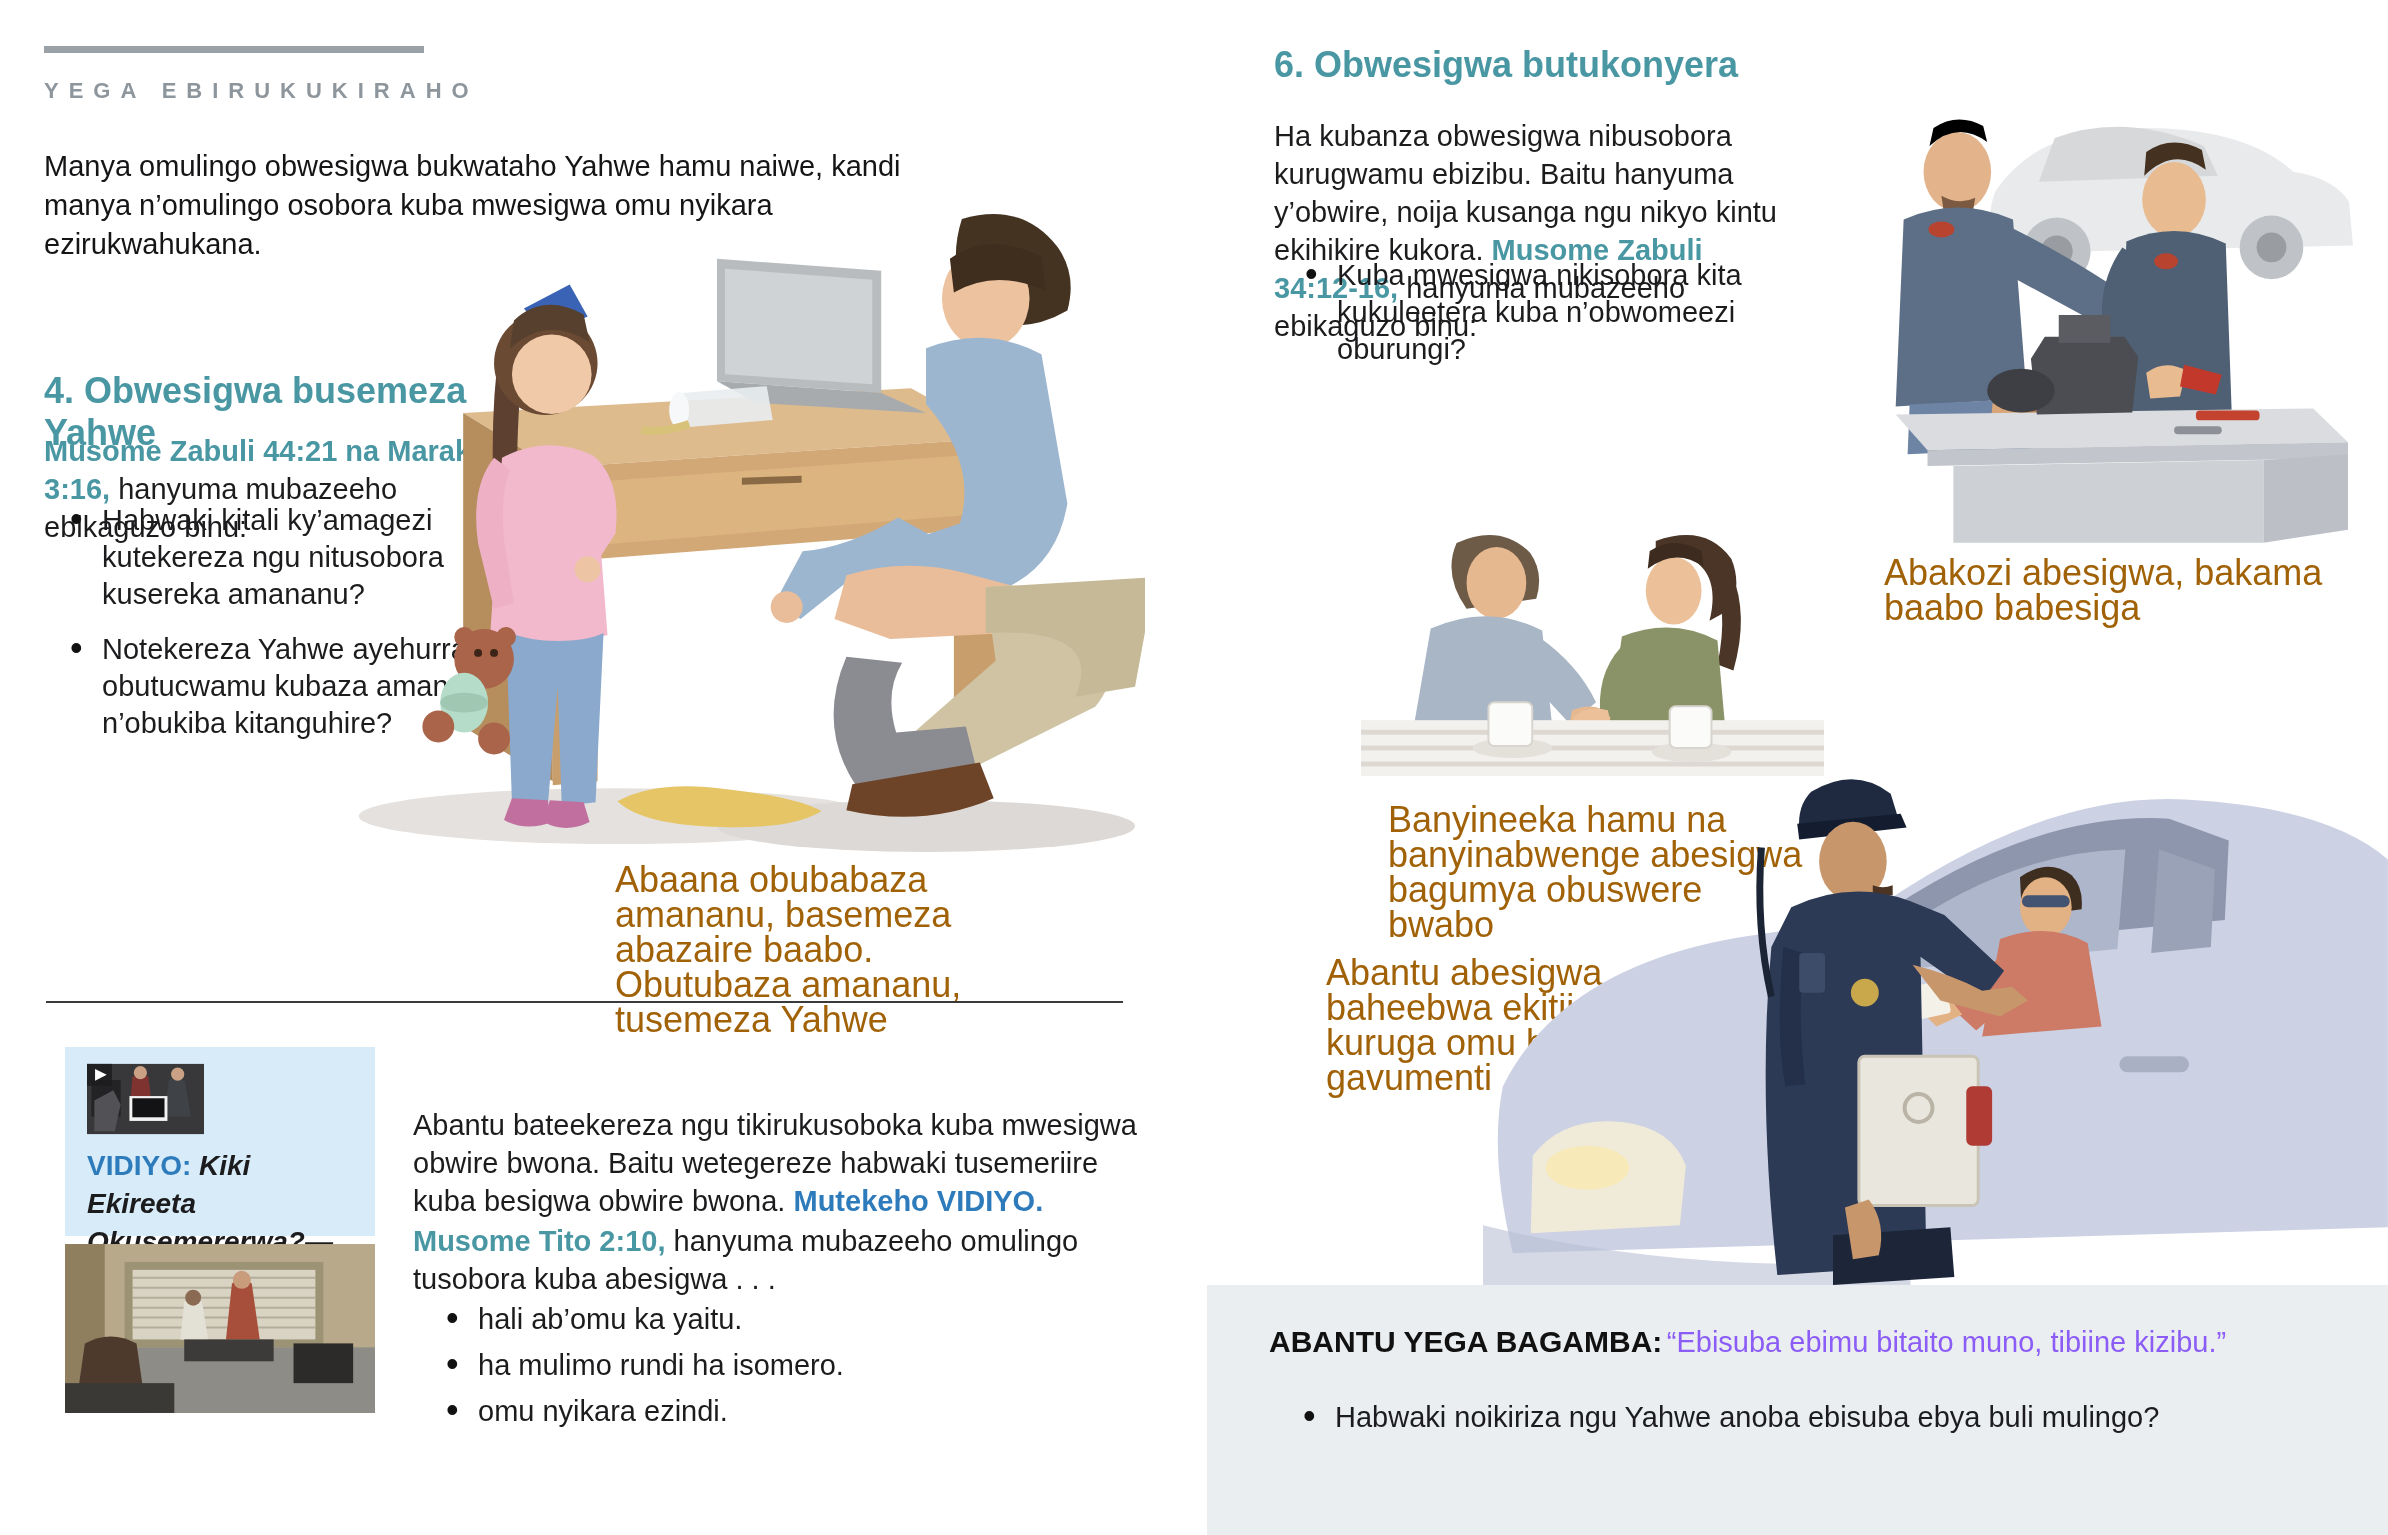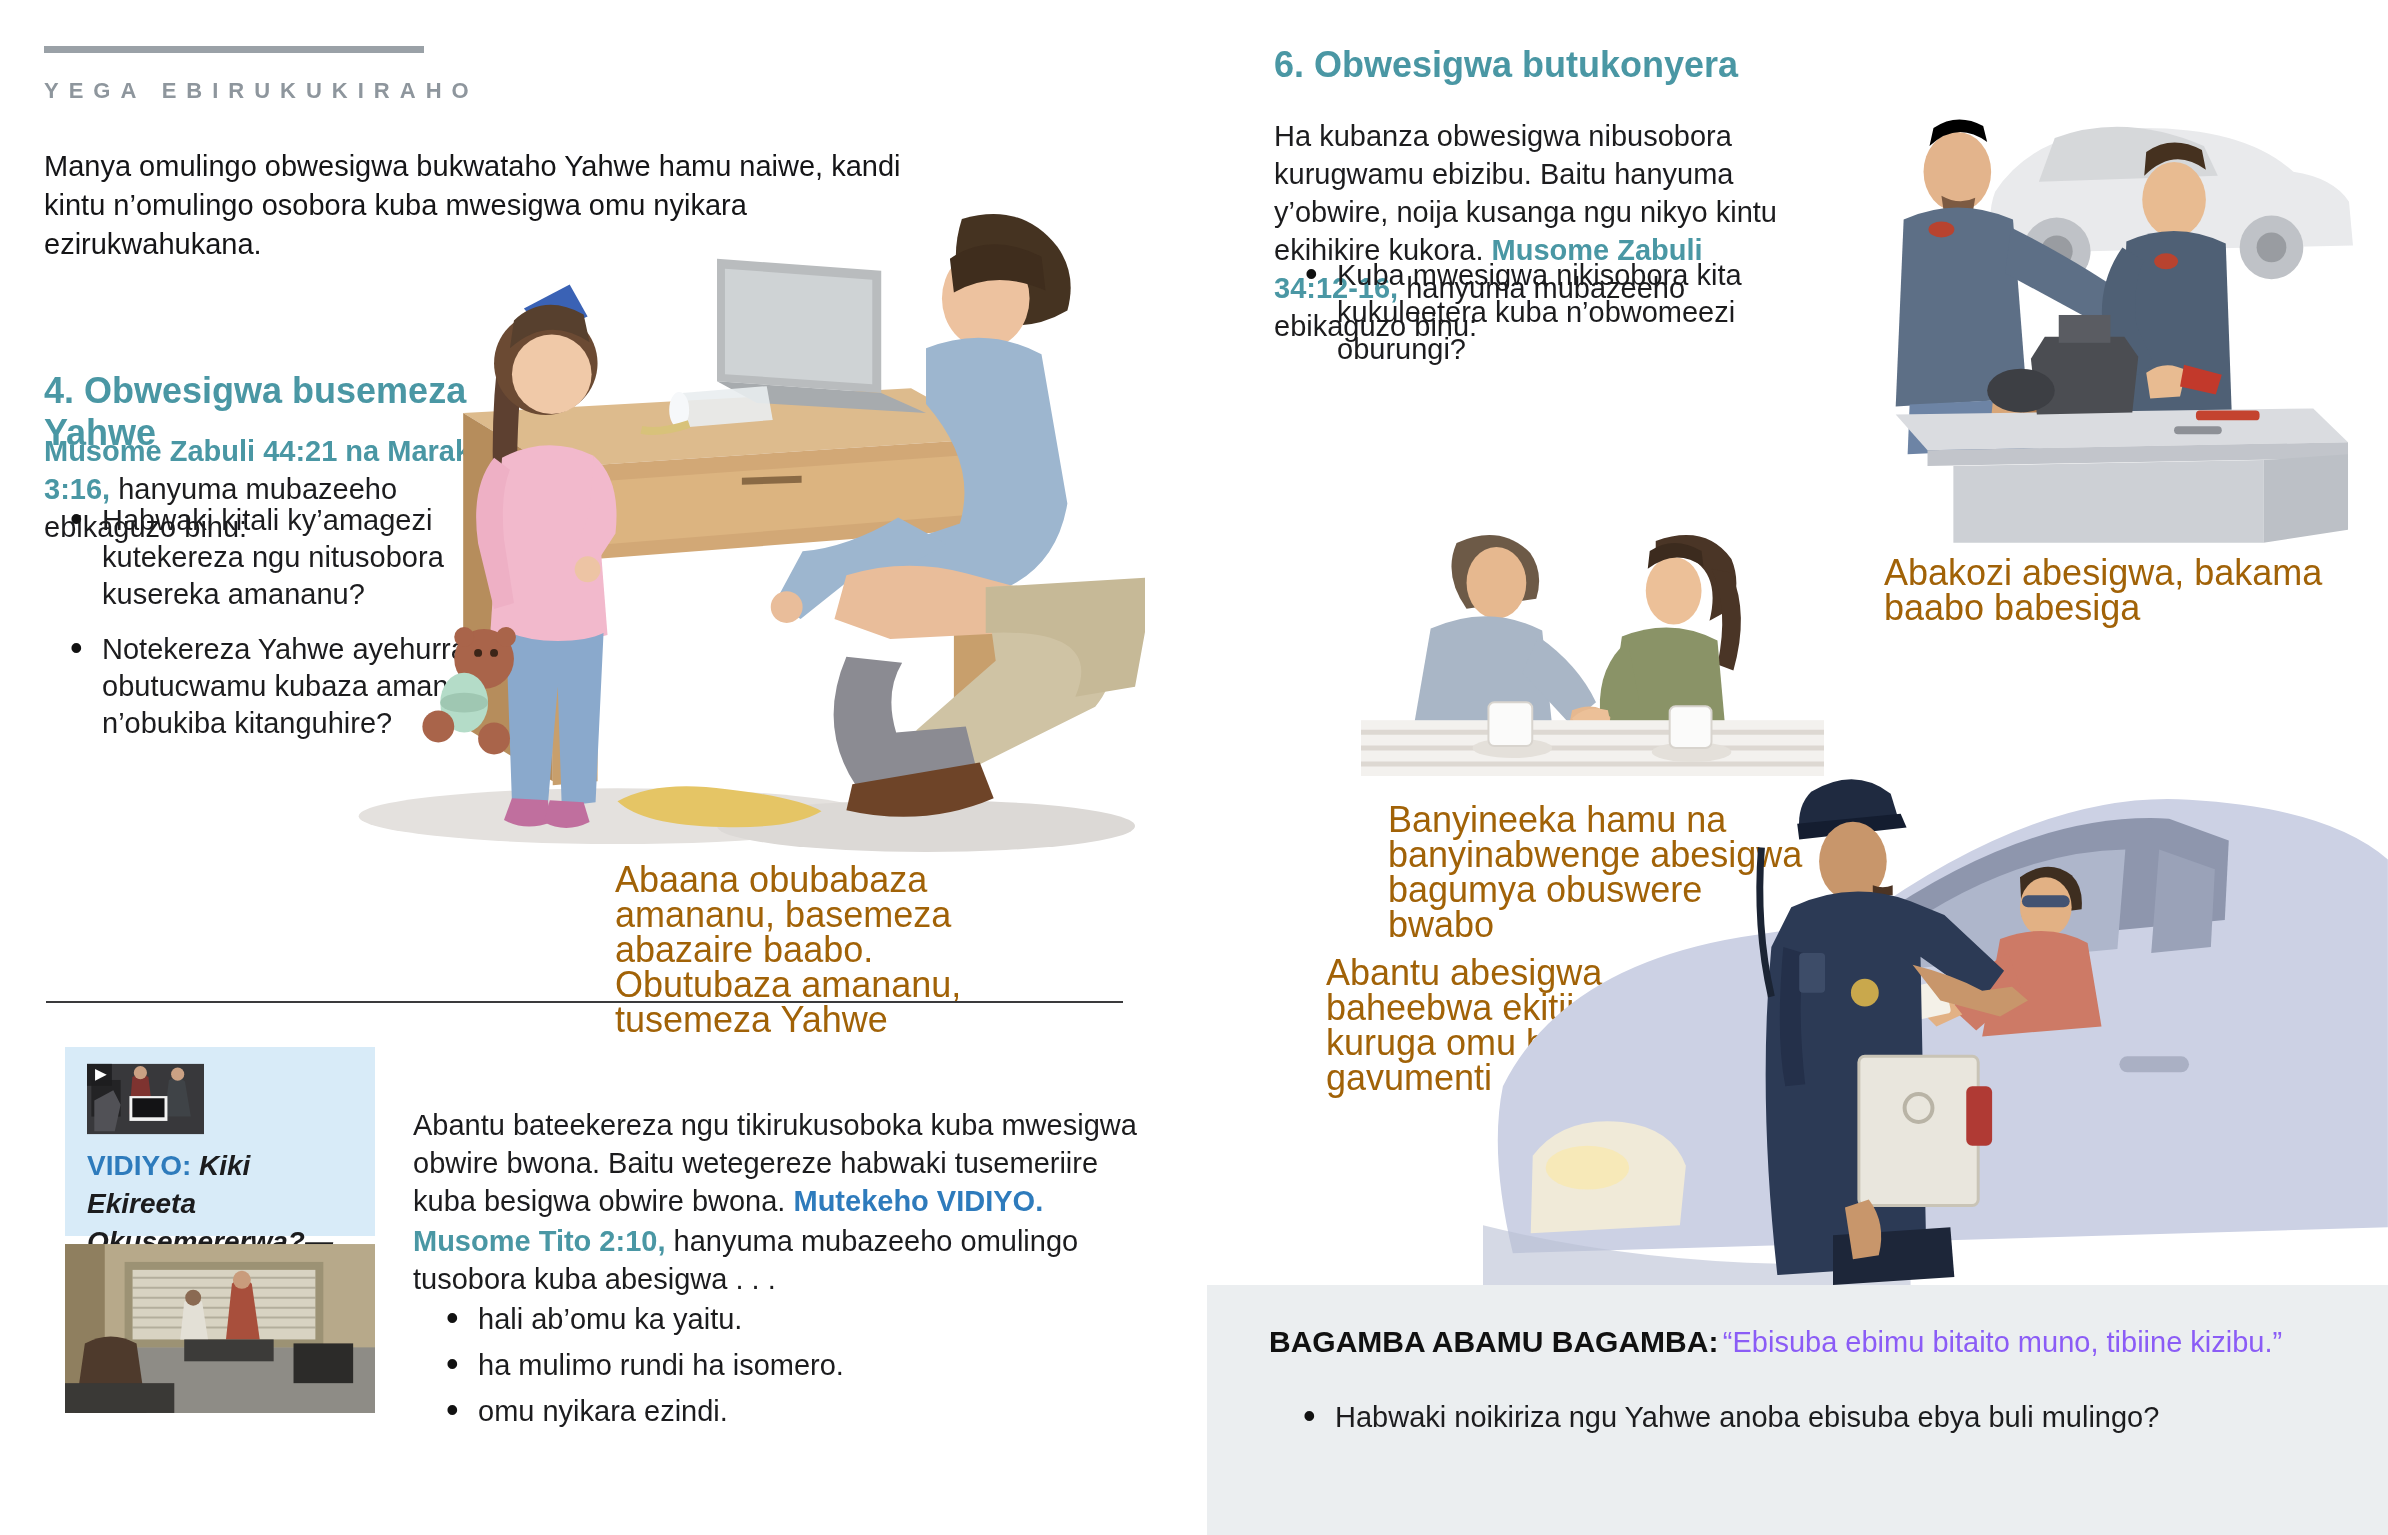--- a/index.html
+++ b/index.html
@@ -31,21 +31,21 @@
   .quote-text{font-size:29px;color:#8b5cf6;}
 </style>
 </head>
 <body>
 
 <div id="page">
 
   <div class="abs kicker-bar" style="left:44px;top:46px;"></div>
   <div class="abs kicker" style="left:44px;top:78px;">YEGA EBIRUKUKIRAHO</div>
 
-  <div class="abs intro" style="left:44px;top:147px;width:915px;">Manya omulingo obwesigwa bukwataho Yahwe hamu naiwe, kandi kintu n’omulingo osobora kuba mwesigwa omu nyikara ezirukwahukana.</div>
+  <div class="abs intro" style="left:44px;top:147px;width:915px;">Manya omulingo obwesigwa bukwataho Yahwe hamu naiwe, kandi manya n’omulingo osobora kuba mwesigwa omu nyikara ezirukwahukana.</div>
 
   <h2 class="abs sec" style="left:44px;top:370px;width:517px;">4. Obwesigwa busemeza Yahwe</h2>
   <div class="abs body-text" style="left:44px;top:432px;width:478px;">
     <a class="ref">Musome Zabuli 44:21 na Maraki 3:16,</a>
     <span>hanyuma mubazeeho ebikaguzo binu:</span>
   </div>
   <ul class="bullets abs" style="left:60px;top:502px;width:468px;">
     <li>Habwaki kitali ky’amagezi kutekereza ngu nitusobora kusereka amananu?</li>
     <li>Notekereza Yahwe ayehurra ata obutucwamu kubaza amananu n’obukiba kitanguhire?</li>
   </ul>
@@ -323,21 +323,21 @@
         <rect x="398" y="300" width="120" height="150" rx="6" fill="#e9e6dd" stroke="#c9c4b6" stroke-width="3"></rect>
         <circle cx="458" cy="352" r="14" fill="none" stroke="#b9b4a6" stroke-width="4"></circle>
         <rect x="506" y="330" width="26" height="60" rx="6" fill="#b03a34"></rect>
       </g>
       <path d="M408,444 q18,24 10,56 l-26,4 -8,-52z" fill="#c8966b"></path>
     </g>
   </svg>
 
   <div class="abs graybox" style="left:1207px;top:1285px;width:1181px;height:251px;">
     <div class="abs" style="left:62px;top:40px;width:1075px;">
-      <span class="quote-lead">BAGAMBA ABAMU BAGAMBA:</span>
+      <span class="quote-lead">ABANTU YEGA BAGAMBA:</span>
       <span class="quote-text">“Ebisuba ebimu bitaito muno, tibiine kizibu.”</span>
     </div>
     <ul class="bullets abs" style="left:86px;top:100px;width:1035px;margin-top:14px;">
       <li>Habwaki noikiriza ngu Yahwe anoba ebisuba ebya buli mulingo?</li>
     </ul>
   </div>
 
 </div>
 
 

